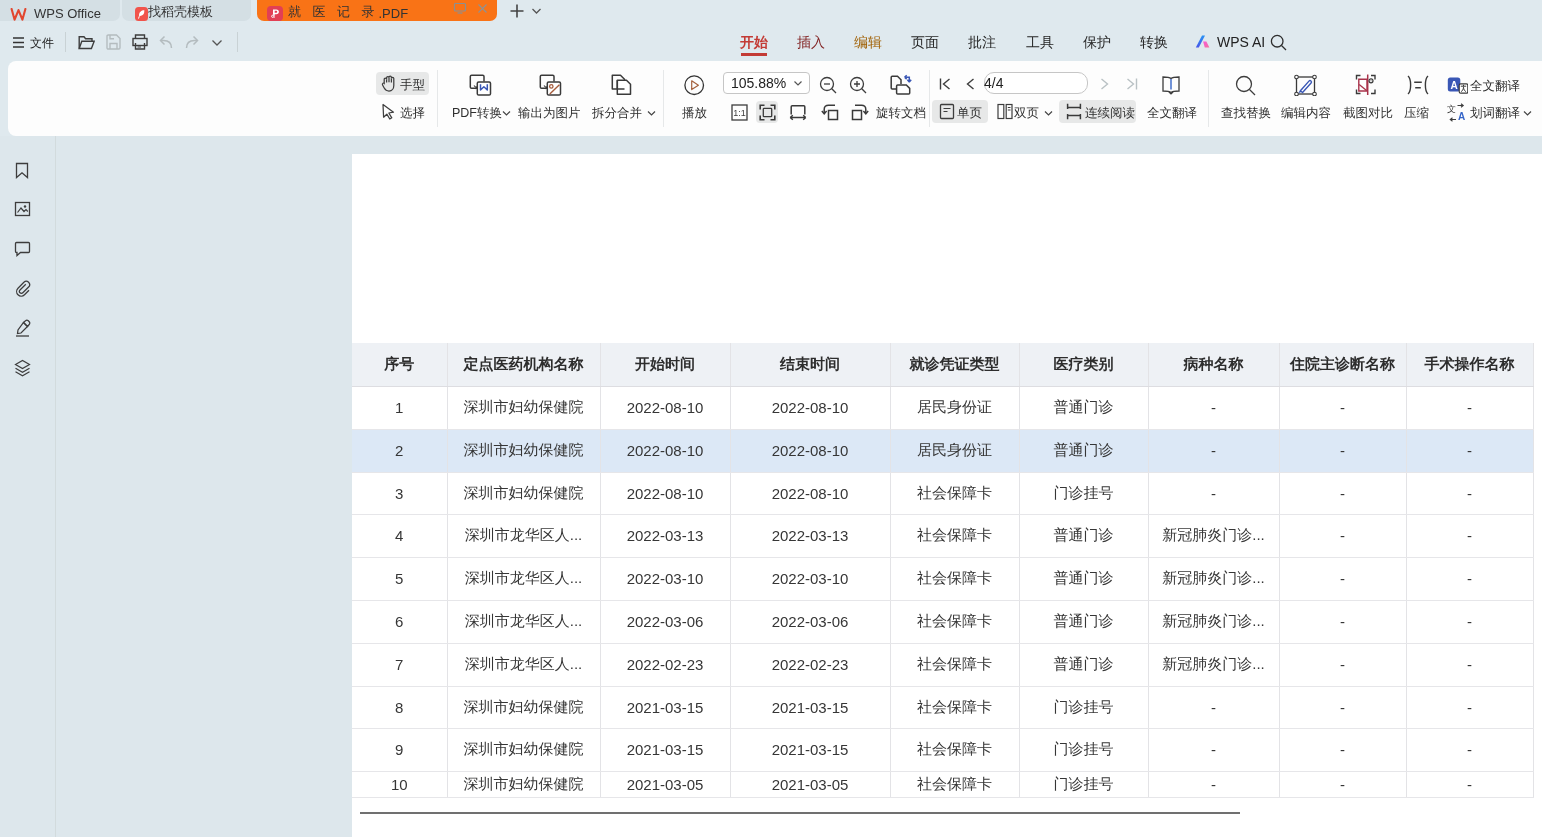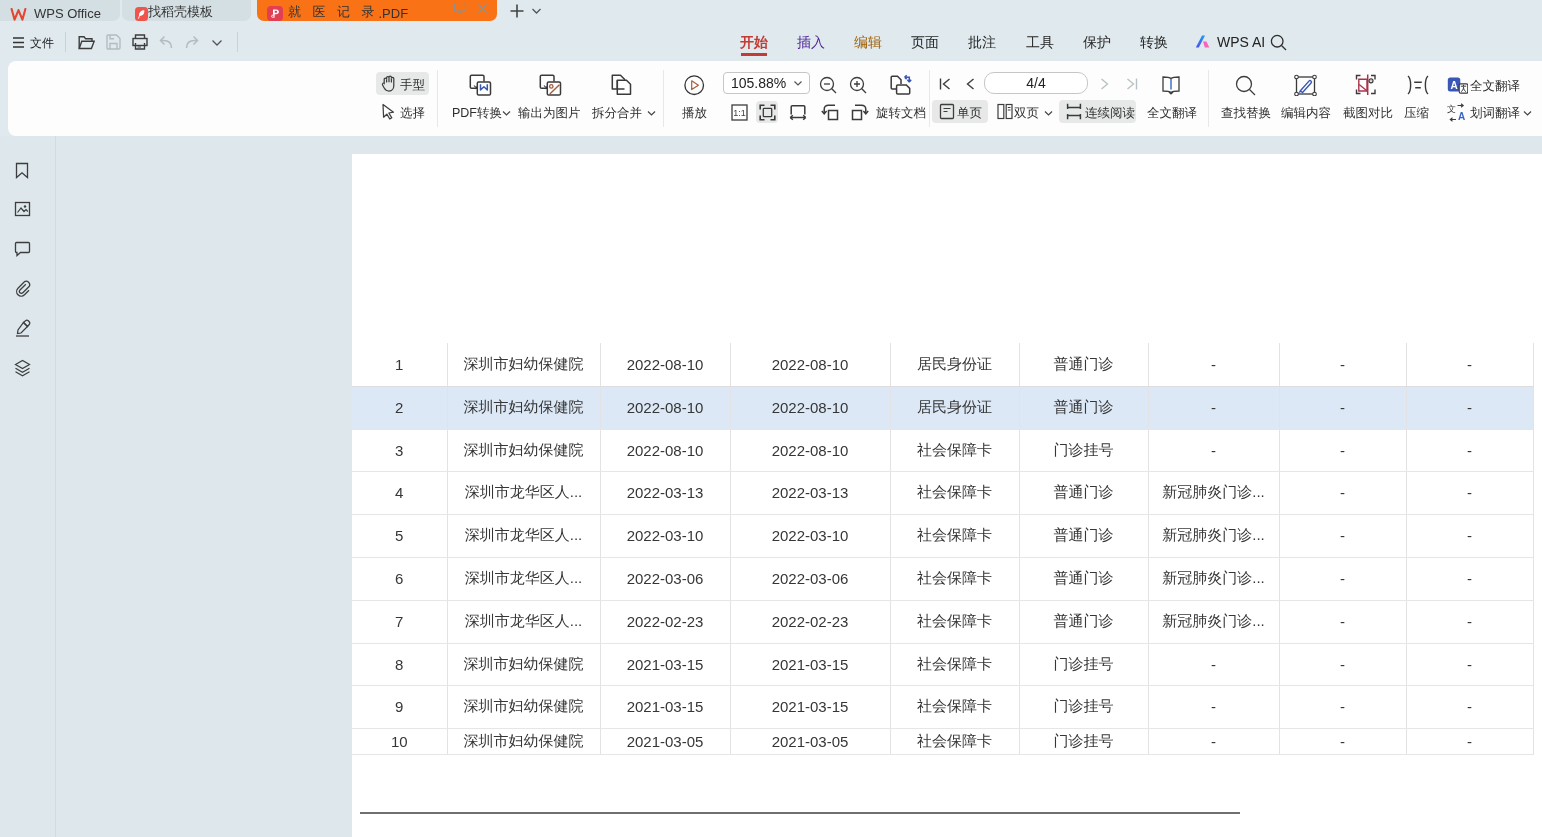--- a/index.html
+++ b/index.html
@@ -81,21 +81,21 @@
 <svg class="abs" style="left:184px;top:35px" width="15" height="14" viewBox="0 0 15 14">
     <path d="M2.5 13 C2.5 8 5 5.5 10.5 5.5 L13 5.5" fill="none" stroke="#b4bcbf" stroke-width="1.5"></path>
     <path d="M9.5 1.5 L13.5 5.5 L9.5 9.5" fill="none" stroke="#b4bcbf" stroke-width="1.5"></path>
   </svg>
 <svg class="abs" style="left:211px;top:39px" width="12" height="8" viewBox="0 0 12 8">
     <path d="M1.5 1.5 L6 6 L10.5 1.5" fill="none" stroke="#555" stroke-width="1.3"></path>
   </svg>
 <div class="abs" style="left:237px;top:32px;width:1px;height:20px;background:#c9d2d5"></div>
 <div class="abs" style="left:740px;top:34px;font-size:14px;color:#c33b35;font-weight:bold">开始</div>
 <div class="abs" style="left:741px;top:53px;width:26px;height:2.5px;background:#c33b35"></div>
-<div class="abs" style="left:797px;top:34px;font-size:14px;color:#4c1d95">插入</div>
+<div class="abs" style="left:797px;top:34px;font-size:14px;color:#7f1d1d">插入</div>
 <div class="abs" style="left:854px;top:34px;font-size:14px;color:#a16207">编辑</div>
 <div class="abs" style="left:911px;top:34px;font-size:14px;color:#262626">页面</div>
 <div class="abs" style="left:968px;top:34px;font-size:14px;color:#262626">批注</div>
 <div class="abs" style="left:1026px;top:34px;font-size:14px;color:#262626">工具</div>
 <div class="abs" style="left:1083px;top:34px;font-size:14px;color:#262626">保护</div>
 <div class="abs" style="left:1140px;top:34px;font-size:14px;color:#262626">转换</div>
 <svg class="abs" style="left:1195px;top:35px" width="17" height="13" viewBox="0 0 17 13">
     <defs>
       <linearGradient id="aib" x1="0" y1="0" x2="0.3" y2="1">
         <stop offset="0" stop-color="#1fa8f8"></stop>
@@ -216,21 +216,21 @@
   </svg>
 
 <div class="gsep" style="left:929px;top:70px;height:57px"></div>
 <svg class="abs" style="left:939px;top:78px" width="12" height="12" viewBox="0 0 12 12">
     <path d="M1.5 0.5 L1.5 11.5 M10.5 1 L4.5 6 L10.5 11" fill="none" stroke="#3d3d3d" stroke-width="1.4"></path>
   </svg>
 <svg class="abs" style="left:966px;top:78px" width="9" height="12" viewBox="0 0 9 12">
     <path d="M7.5 1 L1.5 6 L7.5 11" fill="none" stroke="#3d3d3d" stroke-width="1.4"></path>
   </svg>
 <div class="abs" style="left:984px;top:72px;width:104px;height:22px;background:#fff;border:1px solid #c6c6c6;border-radius:10px"></div>
-<div class="abs" style="left:984px;top:75px;width:104px;text-align:center;font-size:14px;color:#222">4/4</div>
+<div class="abs" style="left:984px;top:75px;width:104px;font-size:14px;color:#222">4/4</div>
 <svg class="abs" style="left:1100px;top:78px" width="9" height="12" viewBox="0 0 9 12">
     <path d="M1.5 1 L7.5 6 L1.5 11" fill="none" stroke="#b9c1c4" stroke-width="1.4"></path>
   </svg>
 <svg class="abs" style="left:1126px;top:78px" width="12" height="12" viewBox="0 0 12 12">
     <path d="M10.5 0.5 L10.5 11.5 M1.5 1 L7.5 6 L1.5 11" fill="none" stroke="#b9c1c4" stroke-width="1.4"></path>
   </svg>
 <svg class="abs" style="left:1161px;top:75px" width="20" height="20" viewBox="0 0 20 20">
     <path d="M10 3.5 C8.5 2.2 6 2 2 2 L2 16 C6 16 8.5 16.3 10 17.5 C11.5 16.3 14 16 18 16 L18 2 C14 2 11.5 2.2 10 3.5 Z" fill="none" stroke="#3d3d3d" stroke-width="1.3"></path>
     <path d="M10 4 L10 14.5" stroke="#3565c8" stroke-width="1.4"></path>
     <path d="M8 17 L10 19 L12 17" fill="none" stroke="#3d3d3d" stroke-width="1.2"></path>
@@ -346,20 +346,31 @@
       <col style="width:153px">
       <col style="width:130px">
       <col style="width:160px">
       <col style="width:129px">
       <col style="width:129px">
       <col style="width:131px">
       <col style="width:127px">
       <col style="width:127px">
     </colgroup>
 <tbody>
+      <tr style="height:43px;background:#eef1f5;font-weight:bold;color:#2d2d2d">
+<td class="c">序号</td>
+        <td class="c">定点医药机构名称</td>
+        <td class="c">开始时间</td>
+        <td class="c">结束时间</td>
+        <td class="c">就诊凭证类型</td>
+        <td class="c">医疗类别</td>
+        <td class="c">病种名称</td>
+        <td class="c">住院主诊断名称</td>
+        <td class="c">手术操作名称</td>
+      </tr>
 <tr style="height:43px">
         <td class="c">1</td>
         <td class="c">深圳市妇幼保健院</td>
         <td class="c">2022-08-10</td>
         <td class="c">2022-08-10</td>
         <td class="c">居民身份证</td>
         <td class="c">普通门诊</td>
         <td class="c">-</td>
         <td class="c">-</td>
         <td class="c">-</td>

